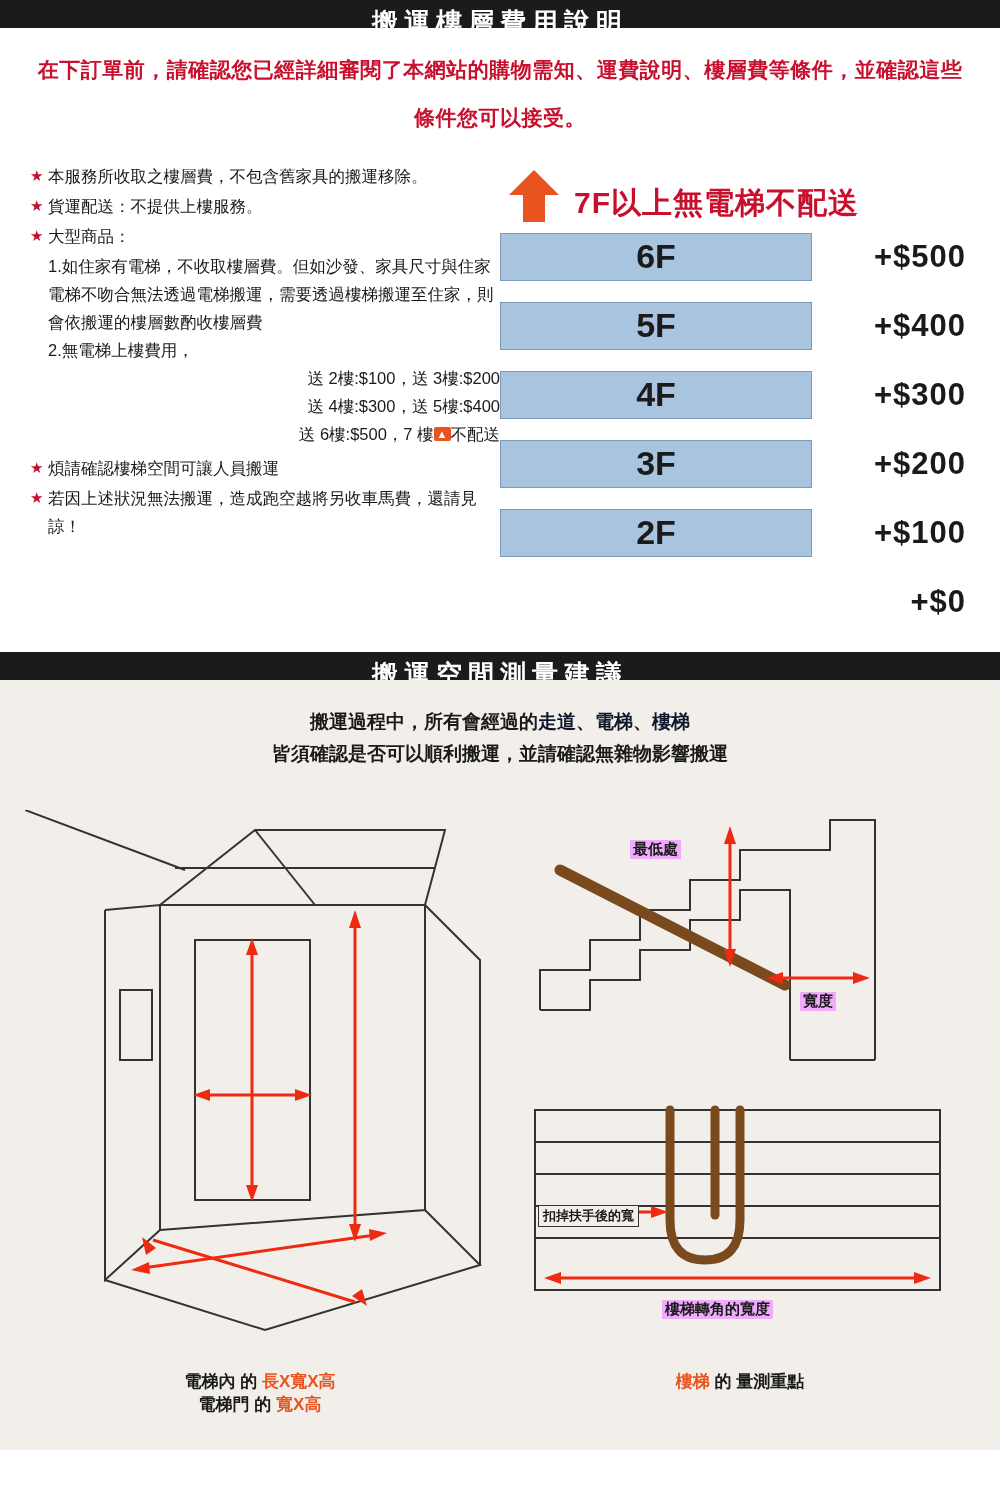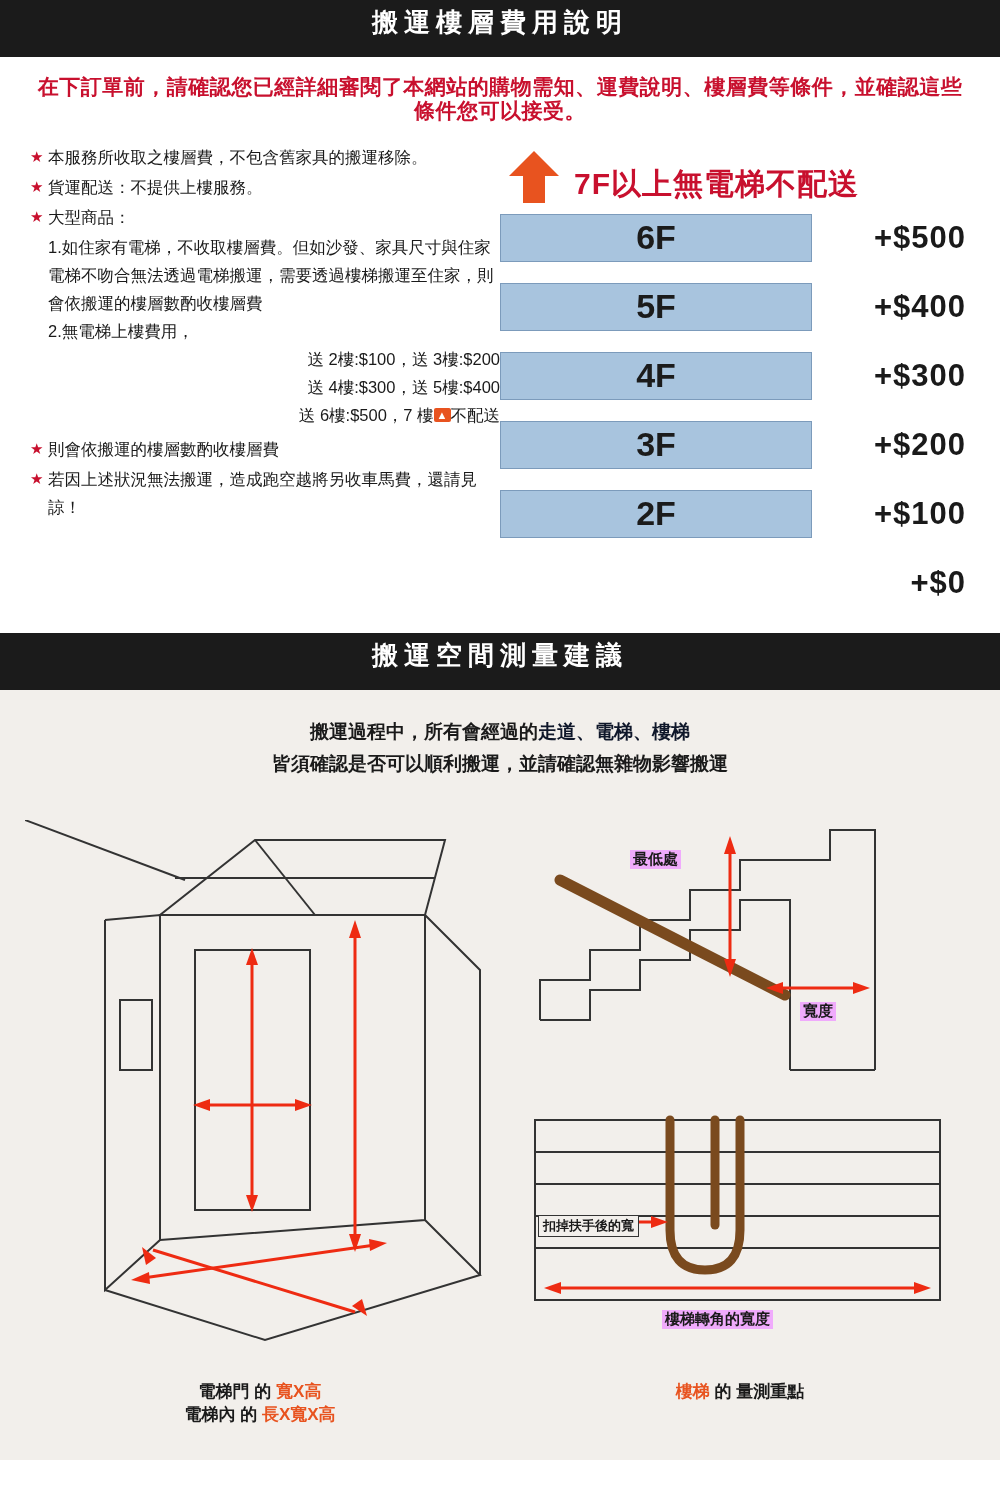--- a/index.html
+++ b/index.html
@@ -17,30 +17,30 @@
   
   .band {
     width: 100%;
     background: #1b1b1b;
     color: #ffffff;
     text-align: center;
     font-weight: bold;
     letter-spacing: 6px;
     font-size: 26px;
     line-height: 44px;
-    height: 57px;
+    height: 28px;
   }
 
   
   .intro {
     color: #c8102e;
     font-size: 21px;
     font-weight: bold;
     text-align: center;
-    line-height: 24px;
+    line-height: 48px;
     padding: 18px 34px 10px 34px;
     letter-spacing: 0.5px;
   }
 
   
   .sec1 {
     position: relative;
     height: 500px;
   }
   .left-col {
@@ -196,21 +196,21 @@
     <div class="indent1">2.無電梯上樓費用，</div>
 
     <div class="indent2">送 2樓:$100，送 3樓:$200</div>
     <div class="indent2">送 4樓:$300，送 5樓:$400</div>
     <div class="indent2">
       <span>送 6樓:$500，7 樓</span><span class="tri">▲</span><span>不配送</span>
     </div>
 
     <div class="bullet-row" style="margin-top:6px">
       <span class="star">★</span>
-      <span class="bullet-text">則會依搬運的樓層數酌收樓層費</span>
+      <span class="bullet-text">煩請確認樓梯空間可讓人員搬運</span>
     </div>
 
     <div class="bullet-row">
       <span class="star">★</span>
       <span class="bullet-text">若因上述狀況無法搬運，造成跑空越將另收車馬費，還請見諒！</span>
     </div>
   </div>
 
   <div class="floor-chart">
 
@@ -301,28 +301,28 @@
         <polygon points="106,460 124,452 125,464" fill="#ee2b12" stroke="none"></polygon>
         <polygon points="362,423 344,419 345,431" fill="#ee2b12" stroke="none"></polygon>
         <line x1="128" y1="430" x2="330" y2="492"></line>
         <polygon points="117,427 131,438 121,445" fill="#ee2b12" stroke="none"></polygon>
         <polygon points="342,496 327,486 337,479" fill="#ee2b12" stroke="none"></polygon>
       </g>
     </svg>
 
     <div class="cap" style="position:absolute;left:40px;top:600px;width:440px;">
       <div>
+        <span>電梯內</span>
+        <span>的</span>
+        <span class="orange">長X寬X高</span>
+      </div>
+      <div>
         <span>電梯門</span>
         <span>的</span>
         <span class="orange">寬X高</span>
-      </div>
-      <div>
-        <span>電梯內</span>
-        <span>的</span>
-        <span class="orange">長X寬X高</span>
       </div>
     </div>
 
     <svg width="420" height="280" style="position:absolute;left:530px;top:40px;" aria-hidden="true">
       <g fill="none" stroke="#333" stroke-width="2">
         <polyline points="10,200 10,160 60,160 60,130 110,130 110,100 160,100 160,70 210,70 210,40 300,40 300,10 345,10 345,250"></polyline>
         <polyline points="10,200 60,200 60,170 110,170 110,140 160,140 160,110 210,110 210,80 260,80 260,250"></polyline>
         <line x1="260" y1="250" x2="345" y2="250"></line>
       </g>
 

